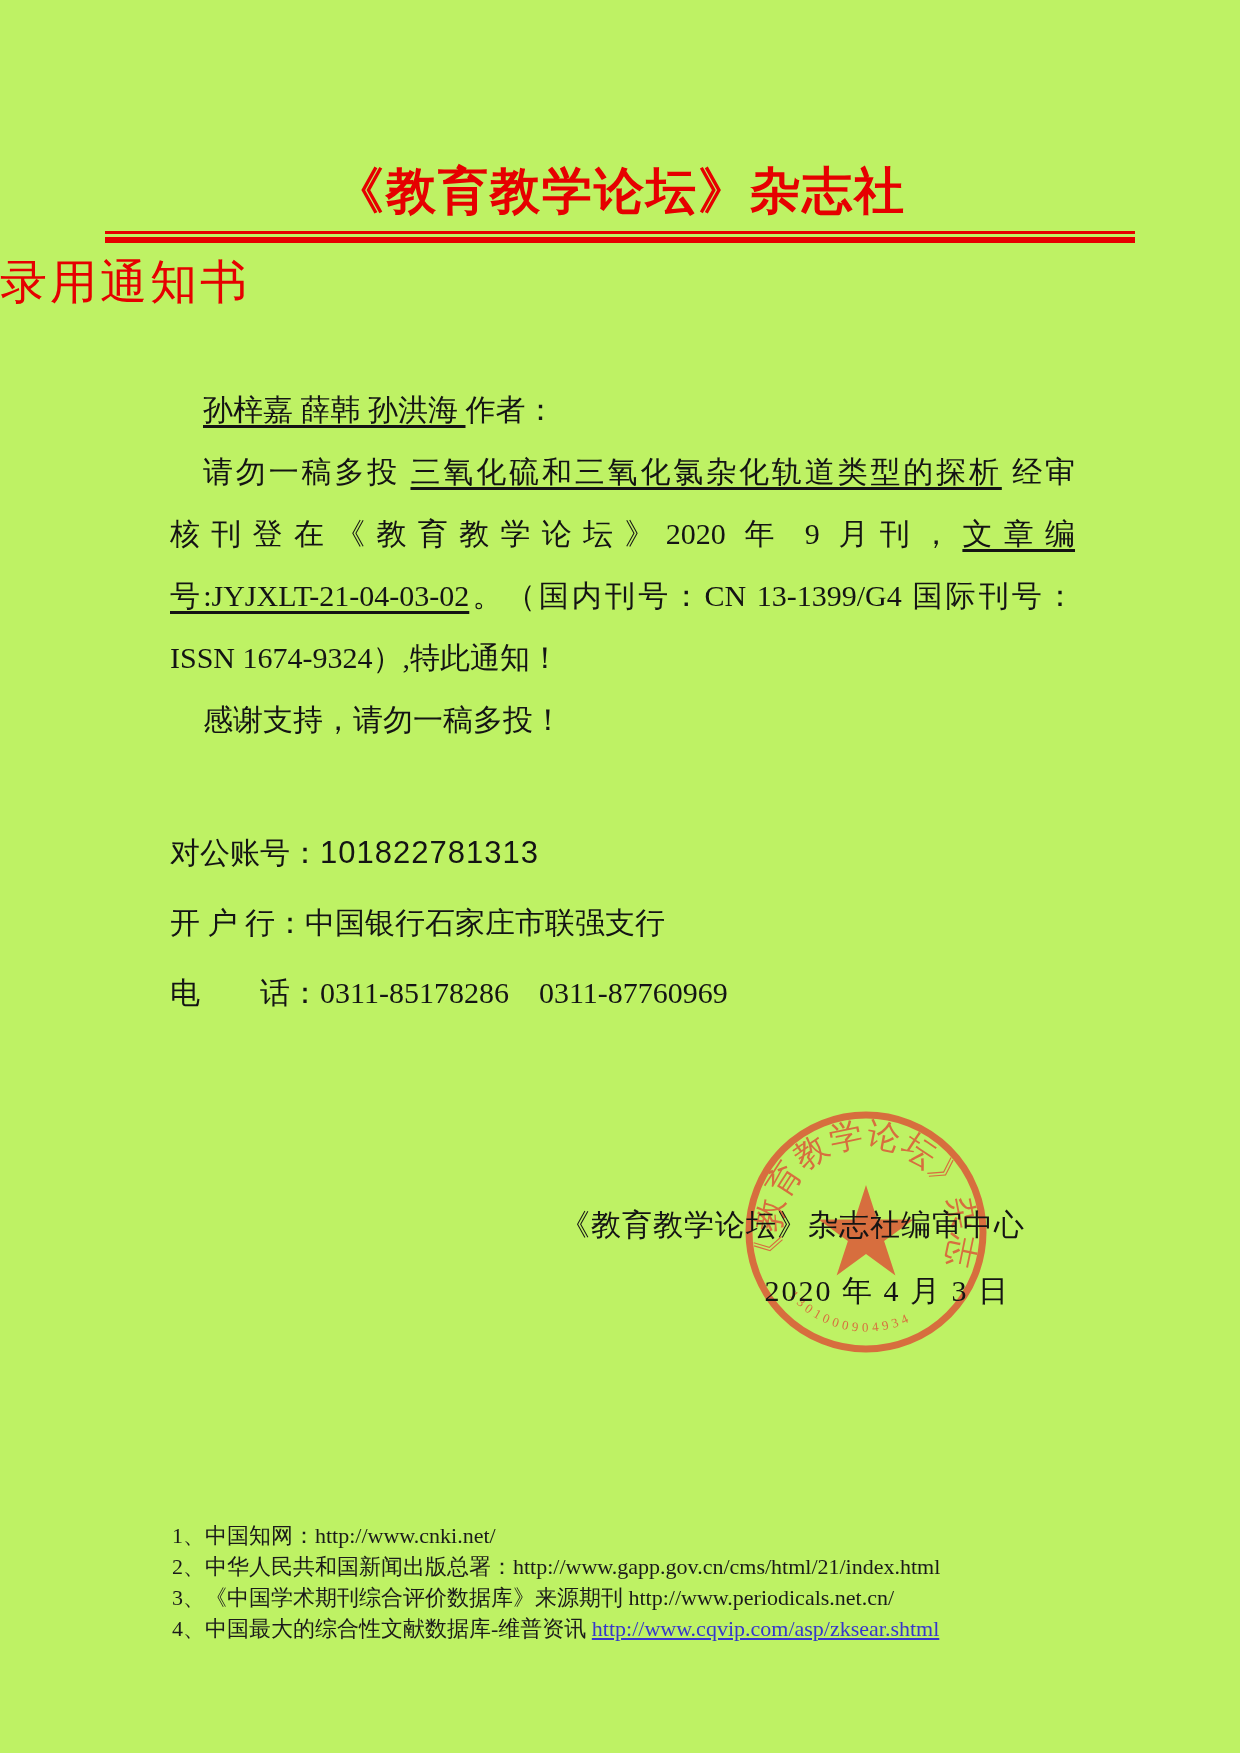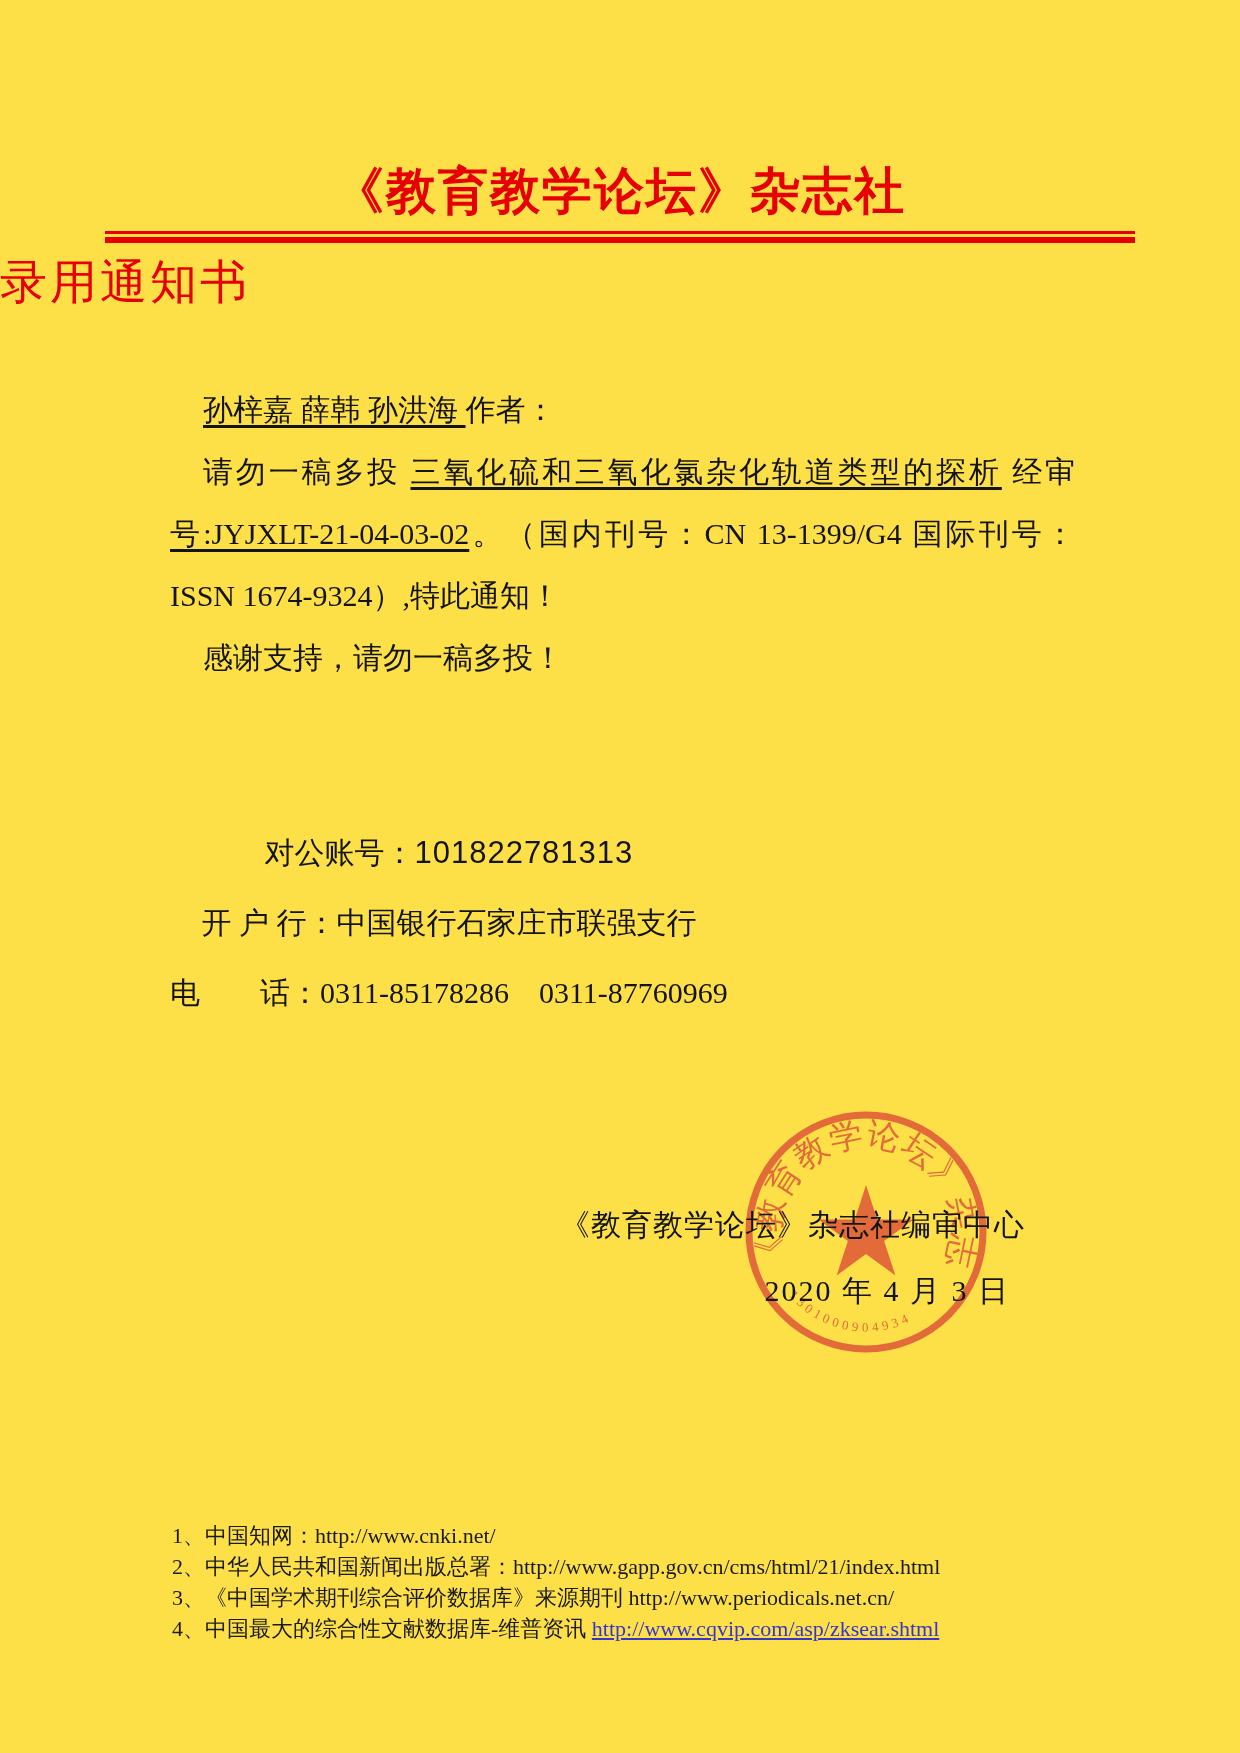--- a/index.html
+++ b/index.html
@@ -1,17 +1,17 @@
 <!DOCTYPE html>
 <html><head>
 <meta charset="utf-8">
 <style>
   html,body{margin:0;padding:0;background:#ffffff;}
   .page{
-    position:relative;width:1240px;height:1753px;background:#fde047;
+    position:relative;width:1240px;height:1753px;background:#bef264;
     font-family:"Liberation Serif","DejaVu Serif",serif;color:#141414;overflow:hidden;
   }
   
   .journal-title{
     position:absolute;top:158px;left:0;width:100%;text-align:center;
     font-size:50px;font-weight:bold;color:#e60000;letter-spacing:2px;white-space:nowrap;
   }
   .rule{position:absolute;top:231px;left:105px;width:1030px;}
   .rule .thin{height:3px;background:#e60000;margin-bottom:3px;}
   .rule .thick{height:6px;background:#e60000;}
@@ -20,21 +20,21 @@
     font-size:47px;font-weight:400;color:#e60000;letter-spacing:3px;white-space:nowrap;
   }
   
   .body-text{position:absolute;left:170px;top:379px;width:905px;font-size:30px;}
   .line{height:62px;line-height:62px;white-space:nowrap;}
   .jl{text-align:justify;text-align-last:justify;text-justify:inter-character;}
   .indent{text-indent:33px;}
   .u{text-decoration:underline;text-underline-offset:5px;}
   
   .account{position:absolute;left:170px;top:838px;font-size:30px;}
-  .account .row{height:30px;line-height:30px;margin-bottom:40px;white-space:pre;text-align:center;}
+  .account .row{height:30px;line-height:30px;margin-bottom:40px;white-space:pre;}
   .account .num{
     font-family:"Liberation Sans","DejaVu Sans",sans-serif;
     font-size:31px;font-weight:500;letter-spacing:1px;
   }
   
   .sig-org{position:absolute;left:560px;top:1205px;width:460px;text-align:right;
     font-size:30px;letter-spacing:1px;z-index:3;white-space:nowrap;}
   .sig-date{position:absolute;left:700px;top:1271px;width:310px;text-align:right;
     font-size:30px;letter-spacing:2px;z-index:3;white-space:nowrap;}
   
@@ -55,20 +55,21 @@
   <div class="rule">
     <div class="thin"></div>
     <div class="thick"></div>
   </div>
 
   <div class="notice-title">录用通知书</div>
 
   <div class="body-text">
     <div class="line indent"><span class="u">孙梓嘉 薛韩 孙洪海 </span><span>作者：</span></div>
     <div class="line indent jl"><span>请勿一稿多投 </span><span class="u">三氧化硫和三氧化氯杂化轨道类型的探析</span><span> 经审</span></div>
+    <div class="line jl"><span>核刊登在《教育教学论坛》2020 年 9 月刊，</span><span class="u">文章编</span></div>
     <div class="line jl"><span class="u">号:JYJXLT-21-04-03-02</span><span>。（国内刊号：CN 13-1399/G4 国际刊号：</span></div>
     <div class="line"><span>ISSN 1674-9324）,特此通知！</span></div>
     <div class="line indent"><span>感谢支持，请勿一稿多投！</span></div>
   </div>
 
   <div class="account">
     <div class="row"><span>对公账号：</span><span class="num">101822781313</span></div>
     <div class="row"><span>开 户 行：</span><span>中国银行石家庄市联强支行</span></div>
     <div class="row"><span>电　　话：</span><span>0311-85178286　0311-87760969</span></div>
   </div>

